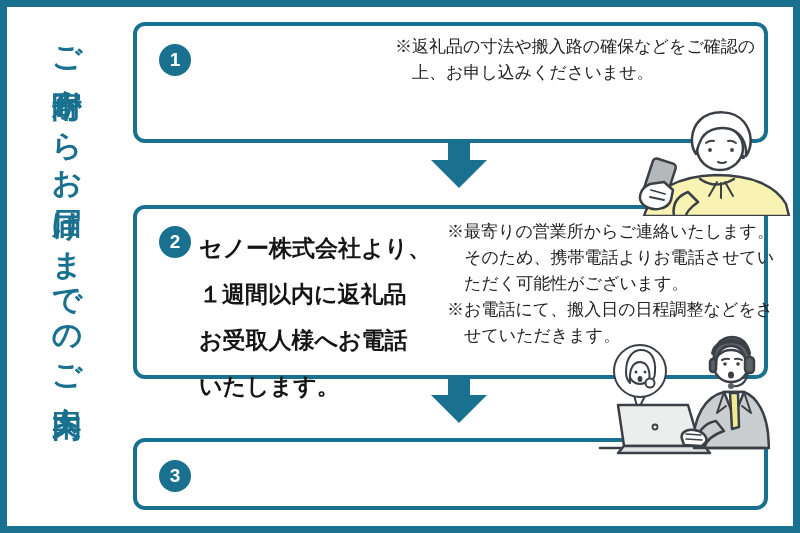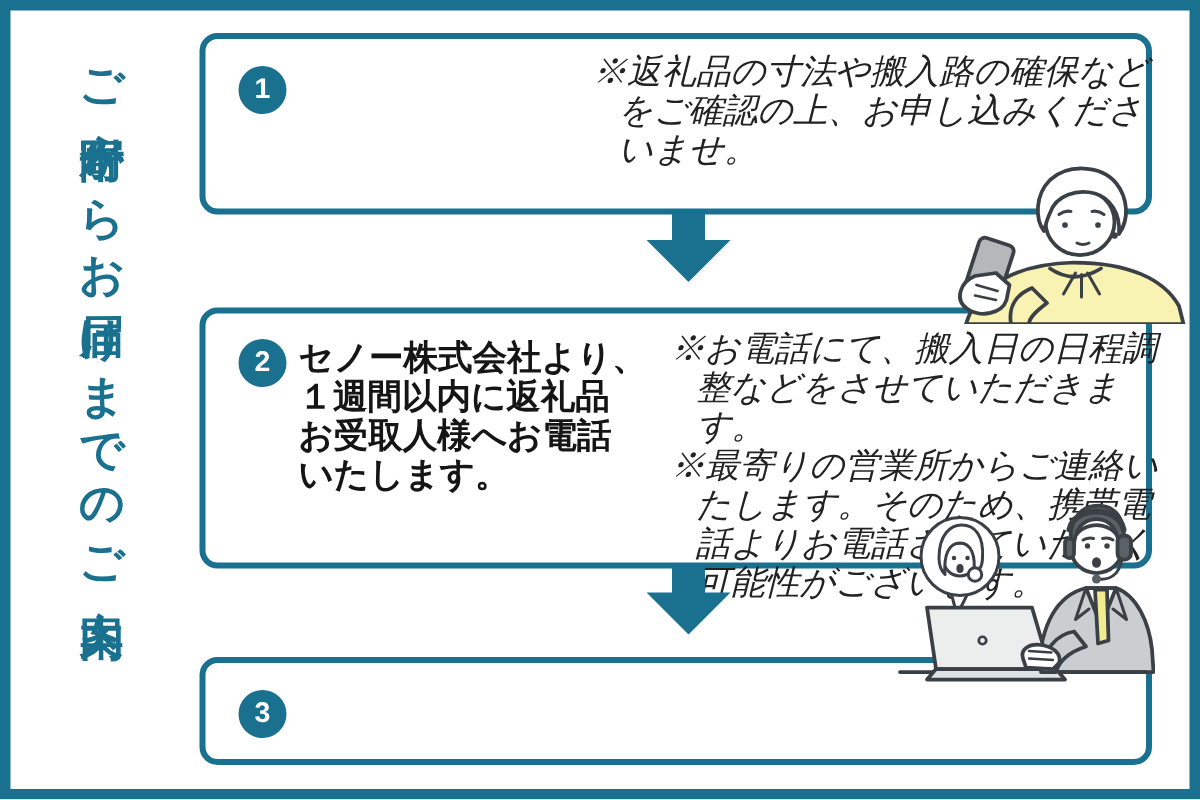--- a/index.html
+++ b/index.html
@@ -30,23 +30,23 @@
     display:flex; align-items:center; justify-content:center;
   }
   .box1 .num-circle { left:22px; top:18px; }
   .box2 .num-circle { left:22px; top:17px; }
   .box3 .num-circle { left:22px; top:18px; }
   .step-title {
     position:absolute; margin:0; color:#151515; font-weight:bold;
     font-size:23px; line-height:30px; white-space:pre-line;
   }
   .box1 .step-title { left:62px; top:21px; }
-  .box2 .step-title { left:62px; top:16px; line-height:26px; }
+  .box2 .step-title { left:62px; top:16px; line-height:46px; }
   .box3 .step-title { left:58px; top:21px; }
-  .notes { position:absolute; color:#222222; font-size:23px; line-height:26px;font-style:italic; }
+  .notes { position:absolute; color:#222222; font-size:17px; line-height:26px; }
   .box1 .notes { left:258px; top:8px;  width:380px; }
   .box2 .notes { left:310px; top:10px; width:328px; }
   .notes p { margin:0; text-indent:-17px; padding-left:17px; }
   .arrow { position:absolute; left:431px; width:56px; height:47px; z-index:2; }
   .arrow1 { top:141px; }
   .arrow2 { top:376px; }
   .illus { position:absolute; z-index:5; }
   .illus-woman  { left:626px; top:102px; }
   .illus-bubble { left:608px; top:342px; }
   .illus-man    { left:598px; top:333px; }
@@ -69,22 +69,22 @@
     <polygon points="17,0 39,0 39,19 56,19 28,47 0,19 17,19" fill="#19708f"></polygon>
   </svg>
 
   <section class="step-box box2">
     <span class="num-circle">2</span>
     <h2 class="step-title">セノー株式会社より、
 １週間以内に返礼品
 お受取人様へお電話
 いたします。</h2>
     <div class="notes">
+      <p>※最寄りの営業所からご連絡いたします。そのため、携帯電話よりお電話させていただく可能性がございます。</p>
       <p>※お電話にて、搬入日の日程調整などをさせていただきます。</p>
-      <p>※最寄りの営業所からご連絡いたします。そのため、携帯電話よりお電話させていただく可能性がございます。</p>
     </div>
   </section>
 
   <svg class="arrow arrow2" viewBox="0 0 56 47">
     <polygon points="17,0 39,0 39,19 56,19 28,47 0,19 17,19" fill="#19708f"></polygon>
   </svg>
 
   <section class="step-box box3">
     <span class="num-circle">3</span>
   </section>

